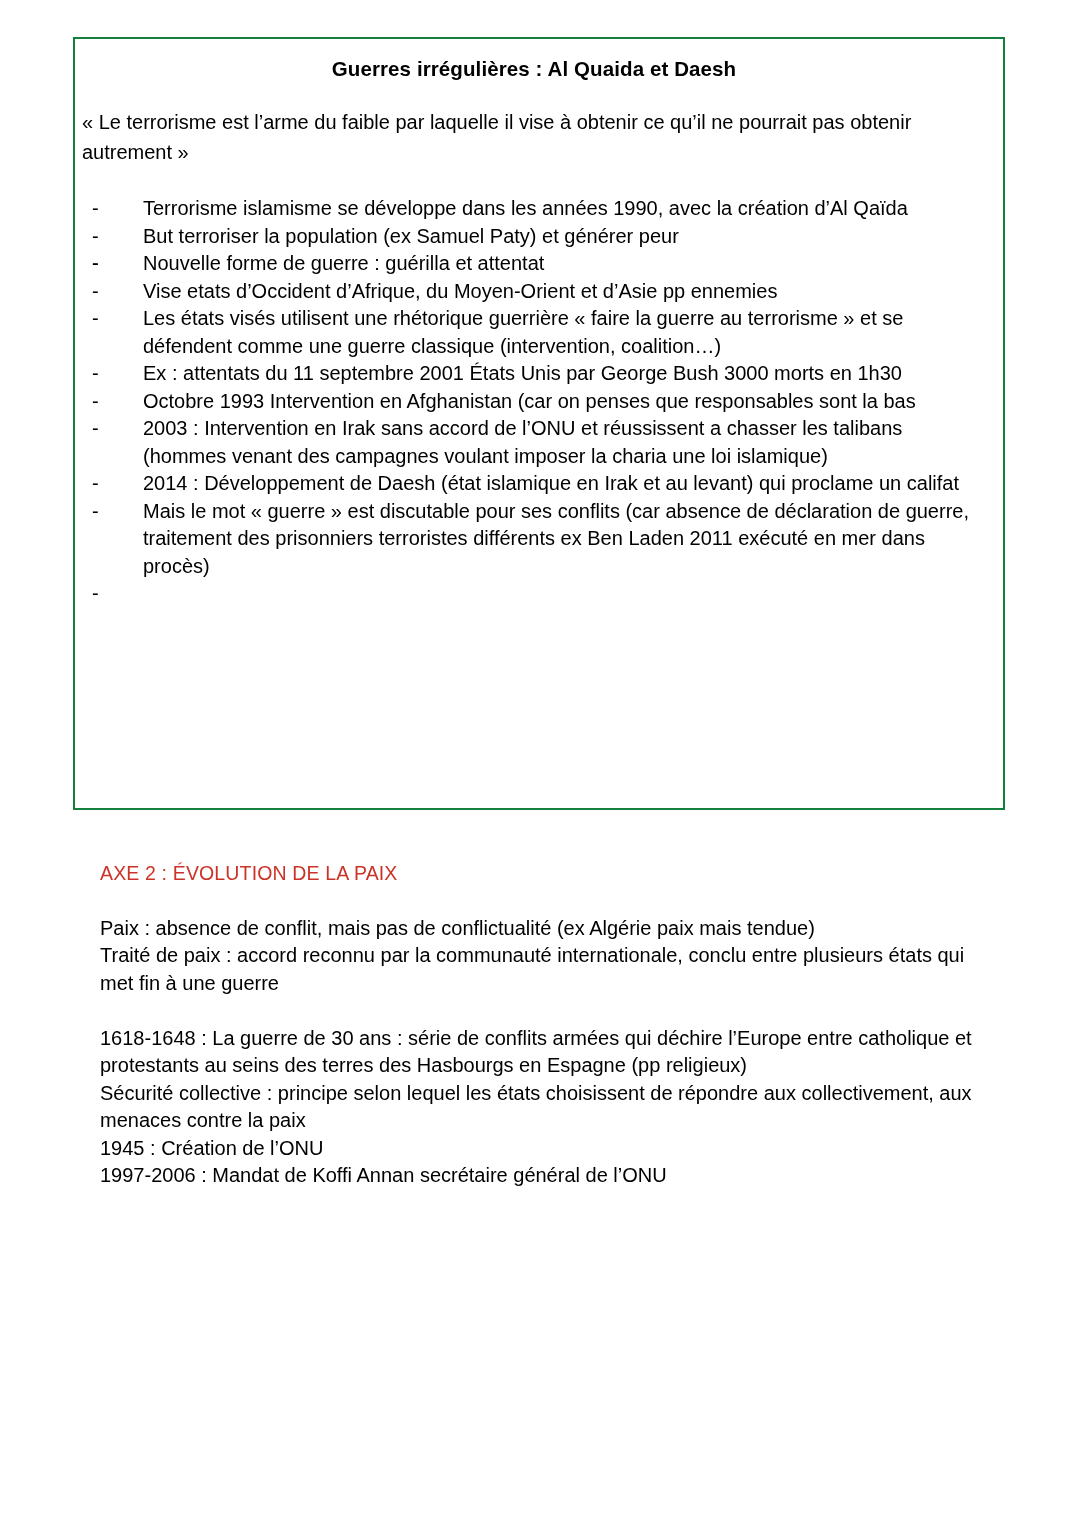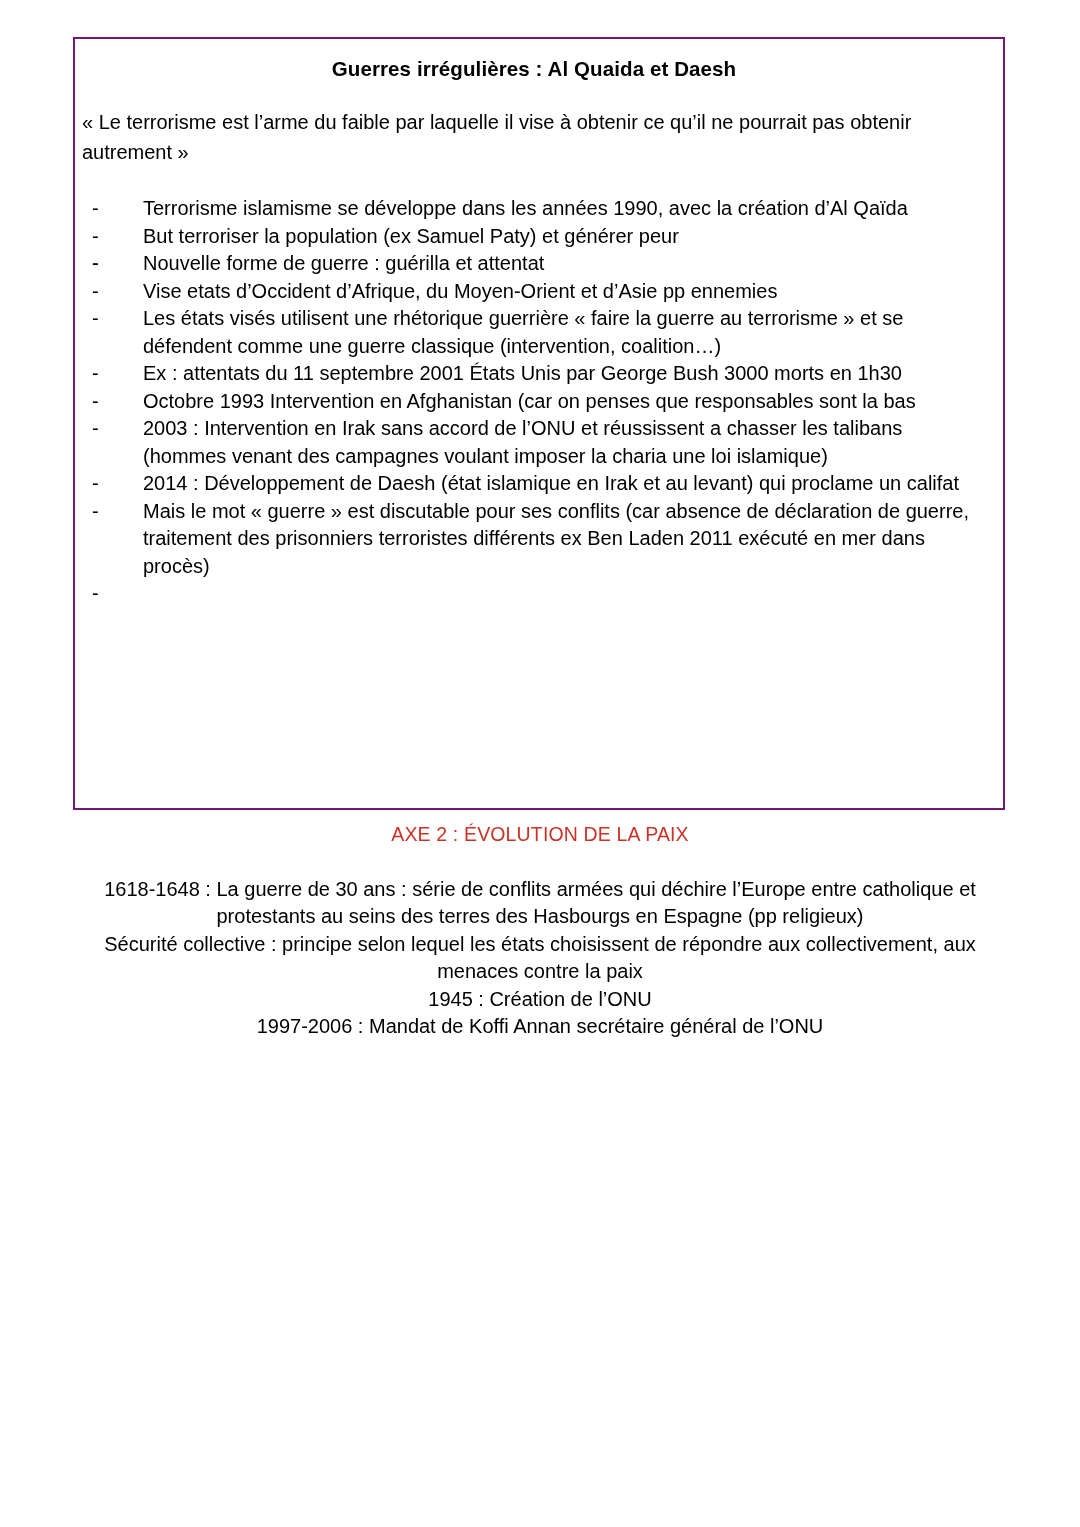--- a/index.html
+++ b/index.html
@@ -26,21 +26,21 @@
     background: #ffffff;
   }
 
   
   .boxed-section {
     position: absolute;
     left: 73px;
     top: 37px;
     width: 932px;
     min-height: 773px;
-    border: 2px solid #701a75;
+    border: 2px solid #15803d;
     box-sizing: border-box;
     padding: 10px 14px 16px 4px;
   }
 
   .box-title {
     text-align: center;
     font-size: 20.5px;
     font-weight: bold;
     line-height: 28px;
     letter-spacing: 0.1px;
@@ -74,23 +74,22 @@
     left: 13px;
     top: 0;
     font-size: 20px;
     line-height: 27.5px;
   }
 
   
   .axis-section {
     position: absolute;
     left: 100px;
-    top: 821px;
+    top: 860px;
     width: 880px;
-    text-align: center;
   }
 
   .axis-heading {
     color: #CC3328;
     font-size: 19.5px;
     line-height: 27px;
     font-weight: normal;
     margin: 0;
     letter-spacing: 0.15px;
   }
@@ -180,20 +179,24 @@
         <span class="dash">-</span>
       </li>
 
     </ul>
   </section>
 
   <section class="axis-section">
 
     <h2 class="axis-heading">AXE 2 : ÉVOLUTION DE LA PAIX</h2>
 
+    <p class="axis-para gap-top">
+      <span class="ln">Paix : absence de conflit, mais pas de conflictualité (ex Algérie paix mais tendue)</span>
+      <span>Traité de paix : accord reconnu par la communauté internationale, conclu entre plusieurs états qui met fin à une guerre</span>
+    </p>
 
     <p class="axis-para gap-top">
       <span class="ln">1618-1648 : La guerre de 30 ans : série de conflits armées qui déchire l’Europe entre catholique et protestants au seins des terres des Hasbourgs en Espagne (pp religieux)</span>
       <span class="ln">Sécurité collective : principe selon lequel les états choisissent de répondre aux collectivement, aux menaces contre la paix</span>
       <span class="ln">1945 : Création de l’ONU</span>
       <span class="ln">1997-2006 : Mandat de Koffi Annan secrétaire général de l’ONU</span>
     </p>
 
   </section>
 

